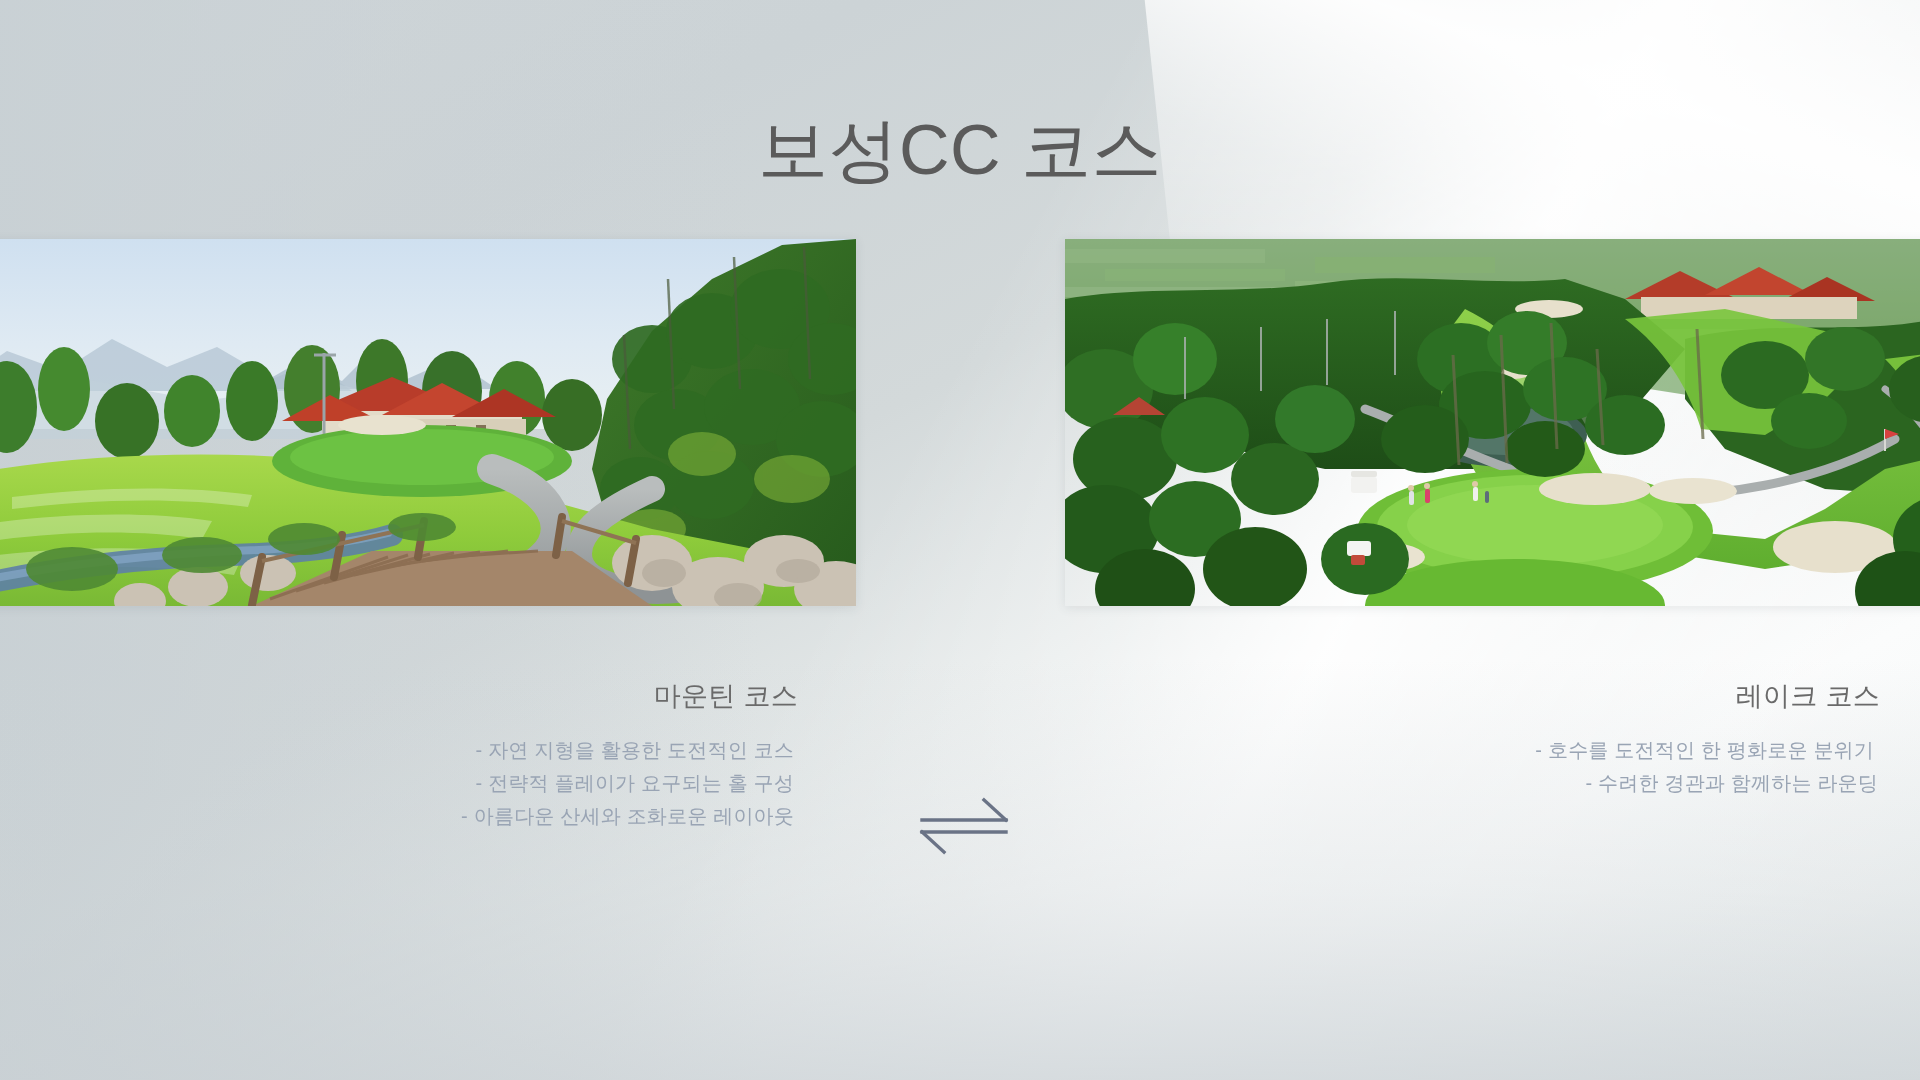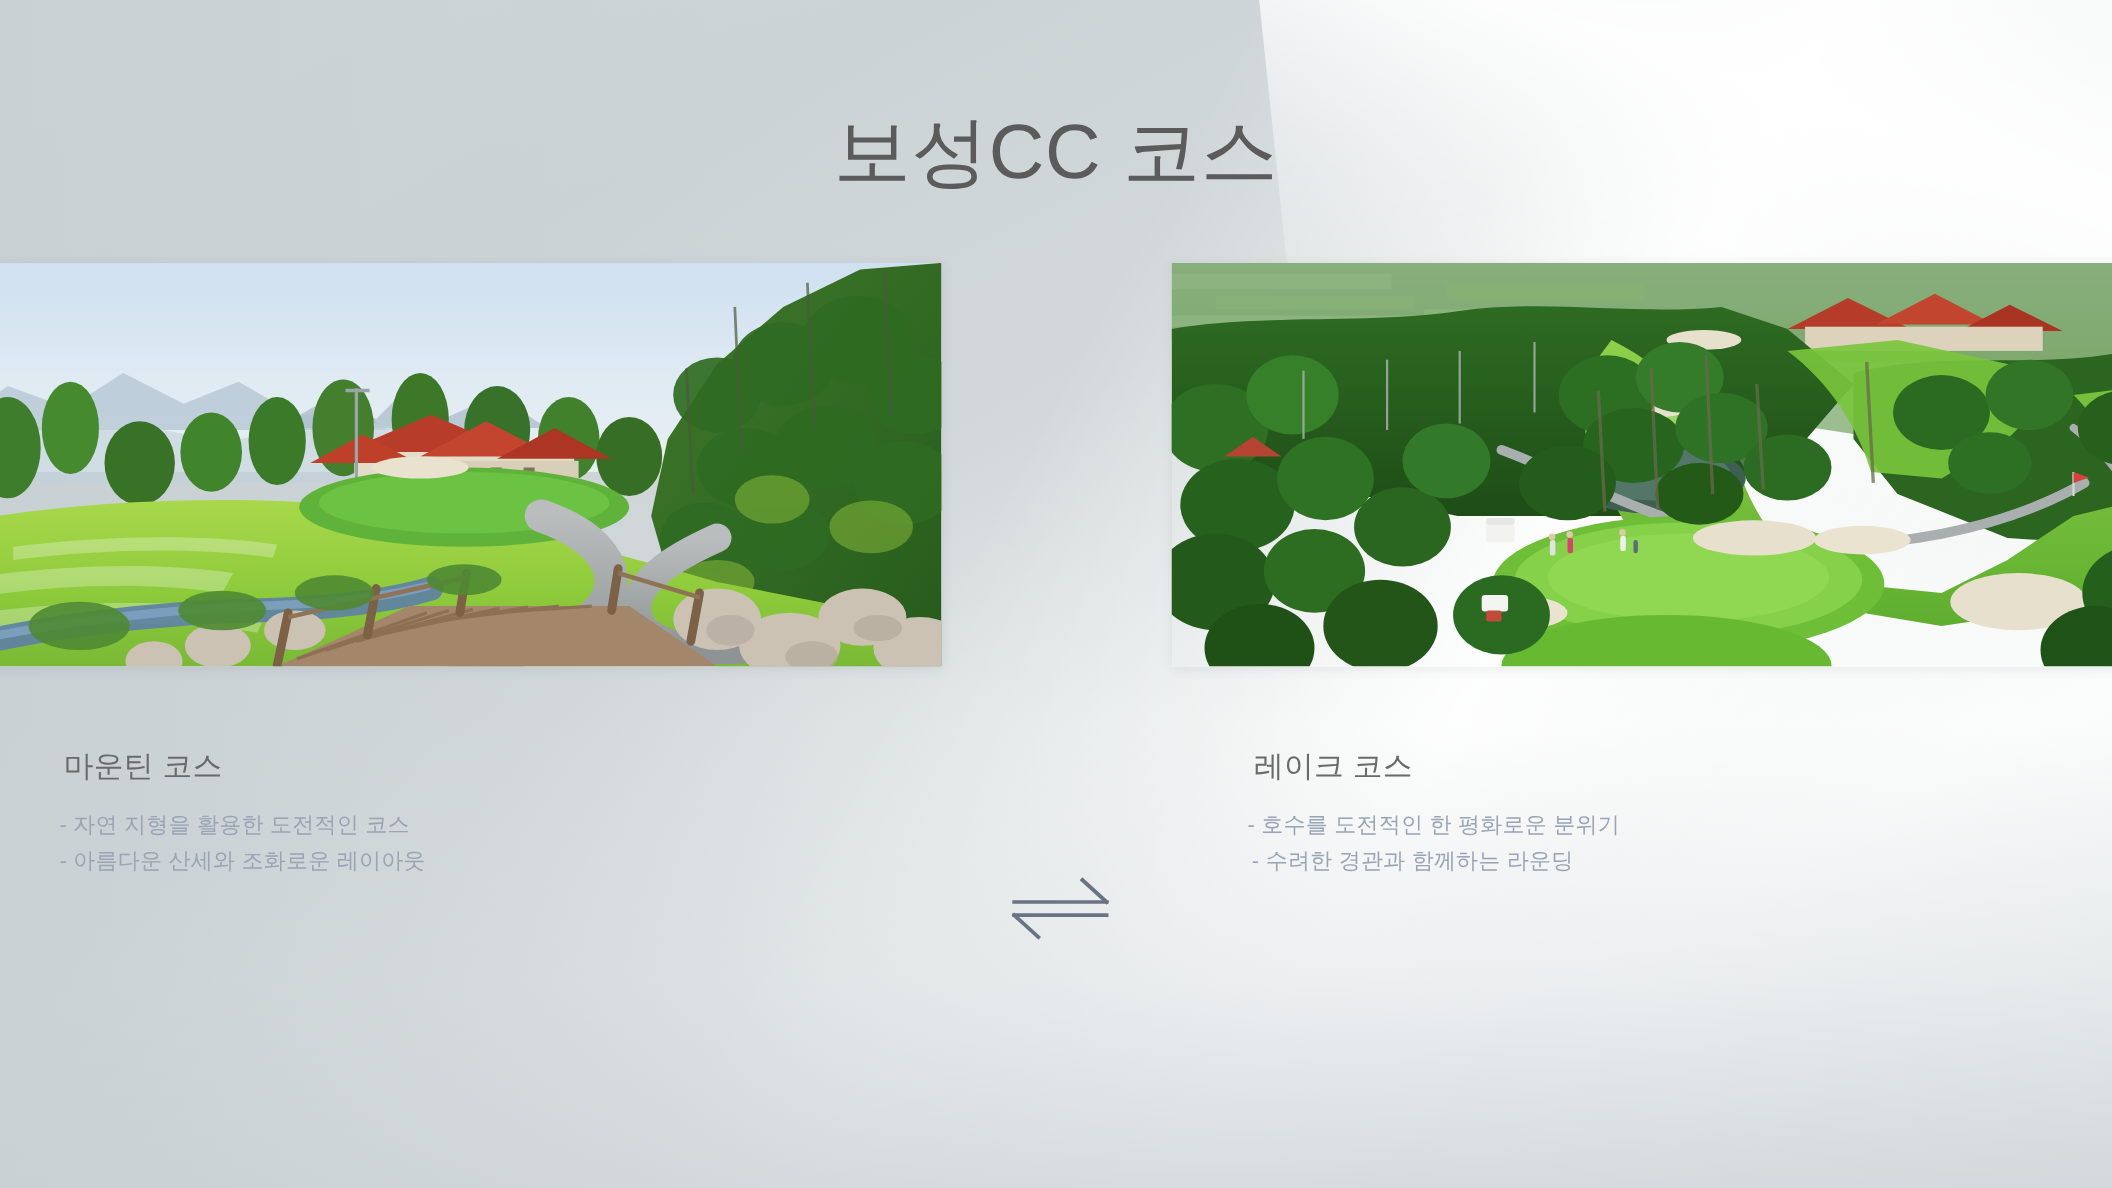--- a/index.html
+++ b/index.html
@@ -73,21 +73,21 @@
     width: 760px; height: 1080px;
     background: linear-gradient(to right,
         rgba(200,208,212,0.85) 0%,
         rgba(202,209,213,0.45) 45%,
         rgba(210,216,219,0) 100%);
   }
 
   
   #page-title {
     position: absolute;
-    top: 50px;
+    top: 62px;
     left: 0;
     width: 1920px;
     text-align: center;
     font-size: 70px;
     font-weight: 400;
     letter-spacing: 0.5px;
     color: #5b5b5b;
     line-height: 1.18;
     white-space: nowrap;
   }
@@ -108,21 +108,21 @@
     left: 1065px;
     width: 904px;
   }
   .photo svg { display: block; width: 100%; height: 100%; }
 
   
   .course-block {
     position: absolute;
     top: 680px;
     width: 740px;
-    text-align: left;
+    text-align: right;
   }
   #course-mountain { left: 58px; }
   #course-lake { left: 1140px; }
 
   .course-title {
     font-size: 27px;
     font-weight: 400;
     color: #6a6a6a;
     letter-spacing: 0.3px;
     margin: 0 0 22px 0;
@@ -467,20 +467,21 @@
     </g>
 
     <polygon points="48,176 74,158 100,176" fill="#b54434"></polygon>
   </svg>
 </div>
 
 <div class="course-block" id="course-mountain">
   <h2 class="course-title">마운틴 코스</h2>
   <ul class="course-desc">
     <li>- 자연 지형을 활용한 도전적인 코스</li>
+    <li>- 전략적 플레이가 요구되는 홀 구성</li>
     <li>- 아름다운 산세와 조화로운 레이아웃</li>
   </ul>
 </div>
 
 <div id="exchange-icon">
   <svg viewBox="0 0 100 72" aria-hidden="true">
     <g stroke="#6a7386" stroke-width="3.4" fill="none" stroke-linecap="square">
       <line x1="8" y1="28" x2="92" y2="28"></line>
       <polyline points="70,8 92,28"></polyline>
       <line x1="8" y1="40" x2="92" y2="40"></line>

